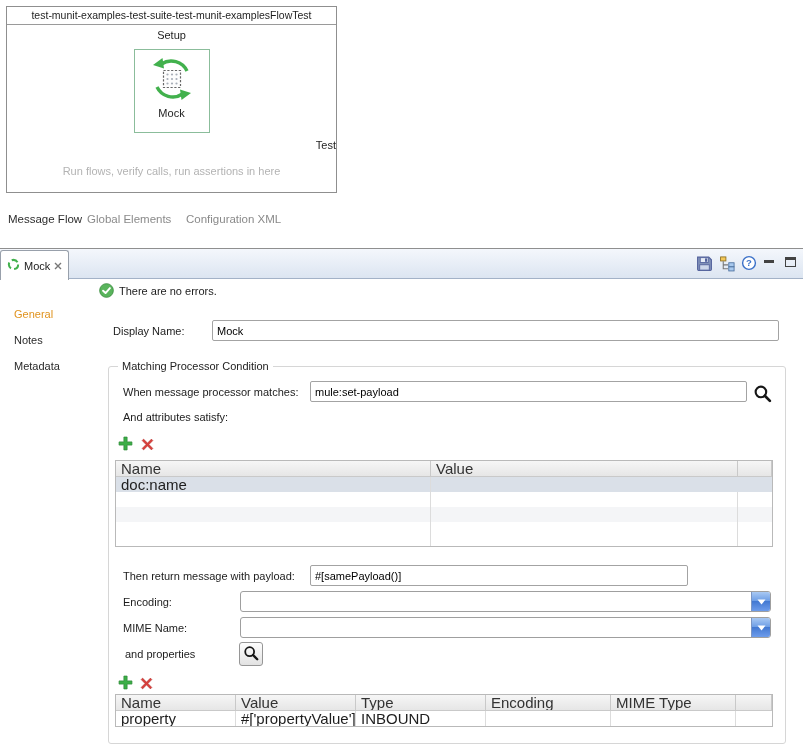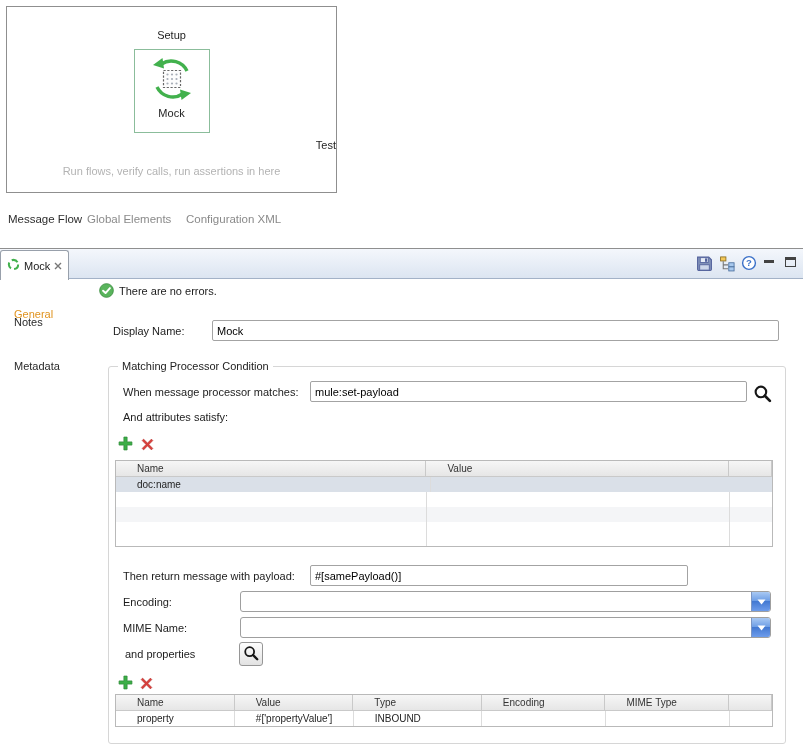--- a/index.html
+++ b/index.html
@@ -58,32 +58,33 @@
                display:flex; align-items:center; justify-content:center; }
 
   .mag-btn { position:absolute; width:24px; height:24px; border:1px solid #969696; border-radius:3px;
              background:linear-gradient(#fefefe,#e2e2e2); display:flex; align-items:center; justify-content:center; }
 
   
   .tbl { position:absolute; border:1px solid #b9b9b9; background:#fff; display:flex; flex-direction:column; overflow:hidden; }
   .trow { display:flex; height:15px; line-height:15px; flex:0 0 auto; }
   .thead { height:16px; line-height:15px; background:linear-gradient(#f6f6f6,#e6e6e6); border-bottom:1px solid #c9c9c9; }
   .tfill { flex:1 1 auto; height:auto; }
-  .tc { padding:0 21px; border-right:1px solid #dcdcdc; white-space:nowrap; overflow:hidden; font-size:10px; }
+  .tc { padding:0 5px; border-right:1px solid #dcdcdc; white-space:nowrap; overflow:hidden; font-size:15px; }
   .thead .tc { border-right:1px solid #c9c9c9; color:#333; }
   .tc-last { flex:1; border-right:none; }
   .sel { background:#dae0e8; }
   .altrow { background:#f4f5f7; }
 </style>
 </head>
 <body>
 
 <div id="root">
 
   <div class="flow-box abs">
+    <div class="flow-title">test-munit-examples-test-suite-test-munit-examplesFlowTest</div>
     <div class="flow-setup abs">Setup</div>
     <div class="mock-box abs">
       <span>
         <svg width="46" height="46" viewBox="0 0 46 46">
           <path d="M 38 15 A 17.5 17.5 0 0 0 12.5 8" fill="none" stroke="#42b14d" stroke-width="3.4"></path>
           <polygon points="13.5,2 15,12.5 4,9" fill="#42b14d"></polygon>
           <path d="M 8 31 A 17.5 17.5 0 0 0 33.5 38" fill="none" stroke="#42b14d" stroke-width="3.4"></path>
           <polygon points="32.5,44 31,33.5 42,37" fill="#42b14d"></polygon>
           <rect x="14.5" y="14.5" width="17" height="17" fill="#fdfdfd" stroke="#666" stroke-width="1.2" stroke-dasharray="2.2,1.6"></rect>
           <g fill="#a8aeb8">
@@ -151,21 +152,21 @@
 
     <span class="tbi abs" style="left:764px;top:9px">
         <span class="minbar"></span>
       </span>
     <span class="tbi abs" style="left:785px;top:8px">
         <span class="maxbox"></span>
       </span>
   </div>
 
   <div class="side-item side-active abs" style="top:308px">General</div>
-  <div class="side-item abs" style="top:316px">Notes</div>
+  <div class="side-item abs" style="top:334px">Notes</div>
   <div class="side-item abs" style="top:360px">Metadata</div>
 
   <span class="abs" style="left:99px;top:283px">
     <svg width="15" height="15" viewBox="0 0 14 14">
       <circle cx="7" cy="7" r="6.4" fill="#59b45c" stroke="#3c8d40" stroke-width="0.8"></circle>
       <path d="M3.8 7.2 L6.1 9.4 L10.2 4.8" fill="none" stroke="#fff" stroke-width="1.8" stroke-linecap="round" stroke-linejoin="round"></path>
     </svg>
   </span>
   <div class="abs lbl" style="left:119px;top:285px">There are no errors.</div>
 

